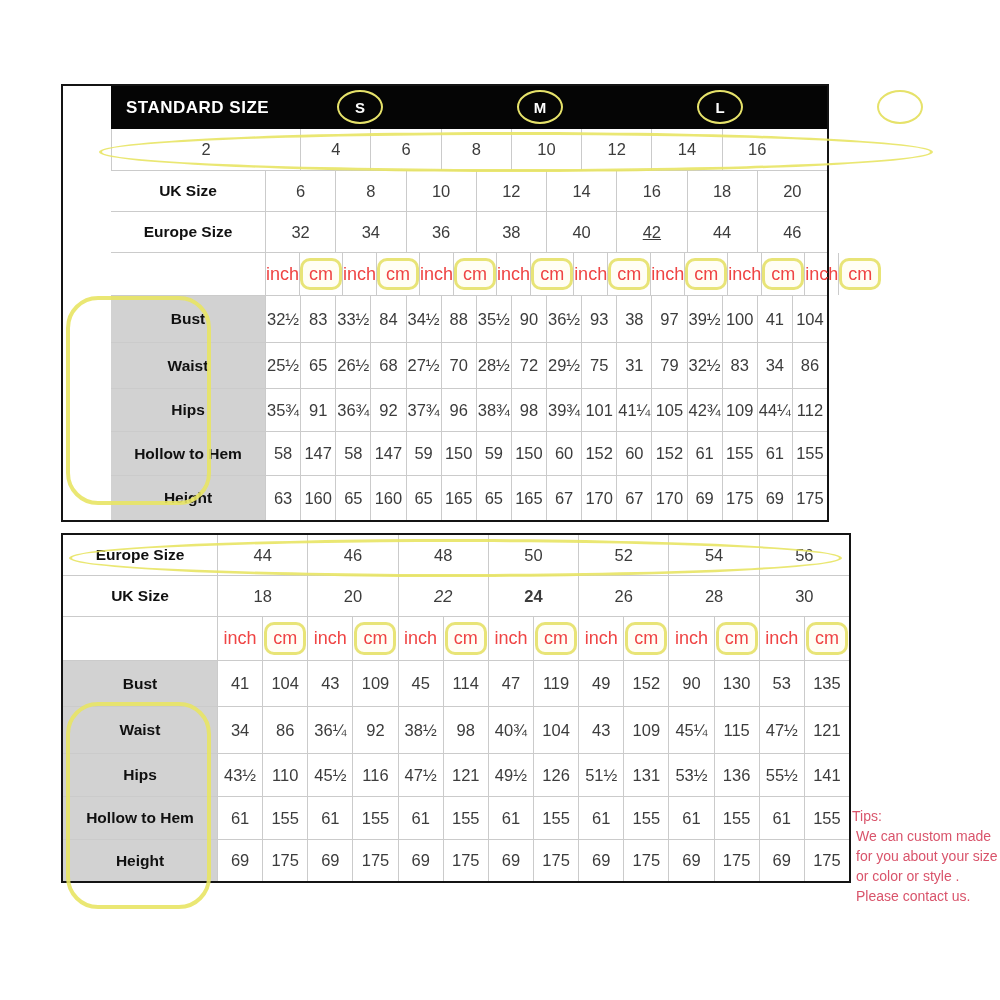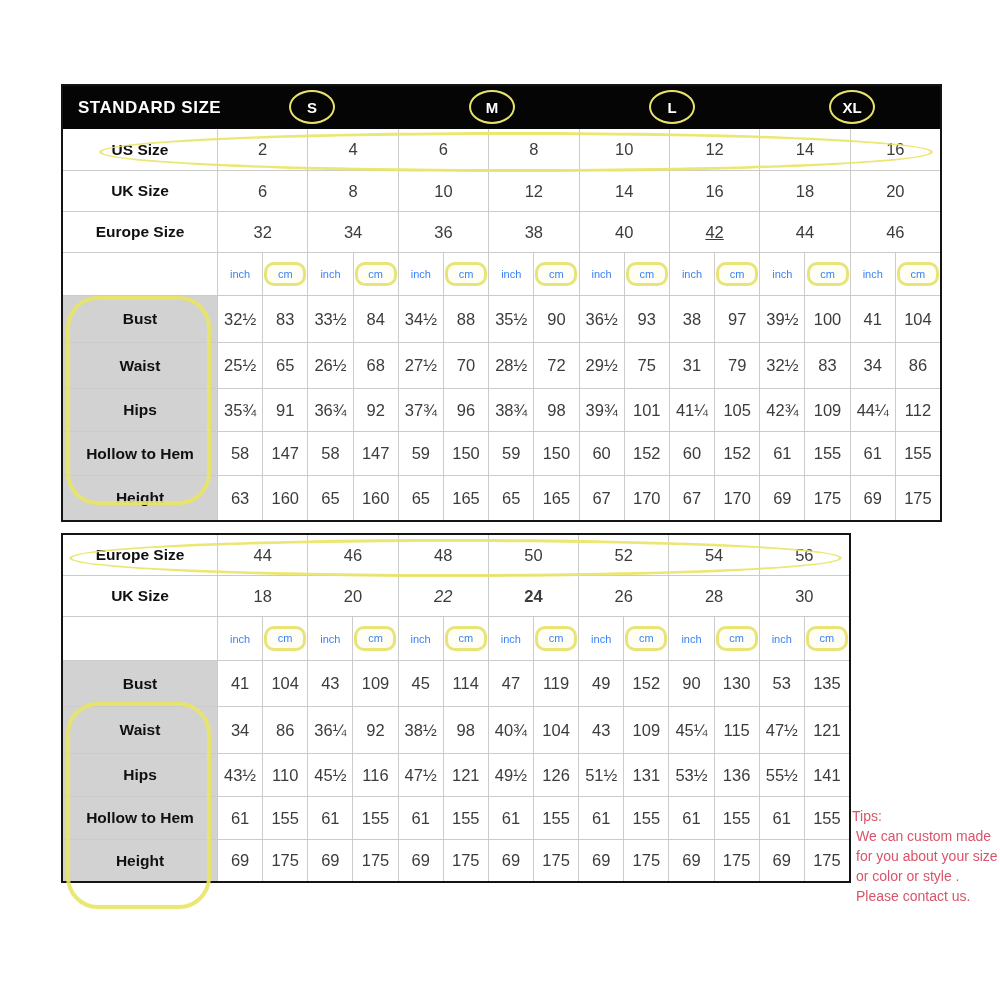--- a/index.html
+++ b/index.html
@@ -26,50 +26,49 @@
   .grid{width:100%;}
   .row{display:grid;align-items:center;border-top:1px solid #cbcbcb;}
   .grid .row:first-child{border-top:none;}
   .cell{
     height:100%;display:flex;align-items:center;justify-content:center;
     border-left:1px solid #cbcbcb;box-sizing:border-box;white-space:nowrap;
   }
   .cell.label{border-left:none;font-weight:bold;font-size:15.5px;color:#101010;}
   .cell.gray{background:#d2d2d2;}
   .cell.val{font-size:16.5px;color:#3c3c3c;}
-  .cell.unit{font-size:11px;color:#3b82f6;}
+  .cell.unit{font-size:18px;color:#ef4444;}
   .cm-box{
     display:inline-block;padding:3px 6px;min-width:24px;text-align:center;
     border:3px solid rgba(231,227,112,.95);border-radius:10px;line-height:1.15;
     background:#fffef4;
   }
   .ann{position:absolute;border:3px solid rgba(232,228,100,.9);box-sizing:border-box;pointer-events:none;}
   .row-oval{border-radius:50%;}
   .label-box{border-radius:32px;border-width:4px;}
   .tips{
     position:absolute;left:852px;top:806px;width:150px;
     font-size:14px;line-height:20px;color:#d9546b;
   }
   .tips .tips-title{display:block;}
   .tips .tips-line{display:block;padding-left:4px;}
 </style>
 </head>
 <body>
 
-<section class="tbl" id="standard-table" style="left:61px;top:84px;width:881px;">
+<section class="tbl" id="standard-table" style="left:61px;top:84px;width:768px;padding-left:48px;">
   <div class="black-header">
     <span class="header-title">STANDARD SIZE</span>
     <span class="size-circle" style="left:226px">S</span>
     <span class="size-circle" style="left:406px">M</span>
     <span class="size-circle" style="left:586px">L</span>
     <span class="size-circle" style="left:766px">XL</span>
   </div>
   <div class="grid" id="standard-grid">
       <div class="row" style="grid-template-columns: 154px repeat(16, 1fr); height: 41px;">
-        <div class="cell label">US Size</div>
         <div class="cell val" style="grid-column: span 2;">2</div>
         <div class="cell val" style="grid-column: span 2;">4</div>
         <div class="cell val" style="grid-column: span 2;">6</div>
         <div class="cell val" style="grid-column: span 2;">8</div>
         <div class="cell val" style="grid-column: span 2;">10</div>
         <div class="cell val" style="grid-column: span 2;">12</div>
         <div class="cell val" style="grid-column: span 2;">14</div>
         <div class="cell val" style="grid-column: span 2;">16</div>
       </div>
       <div class="row" style="grid-template-columns: 154px repeat(16, 1fr); height: 40px;">

